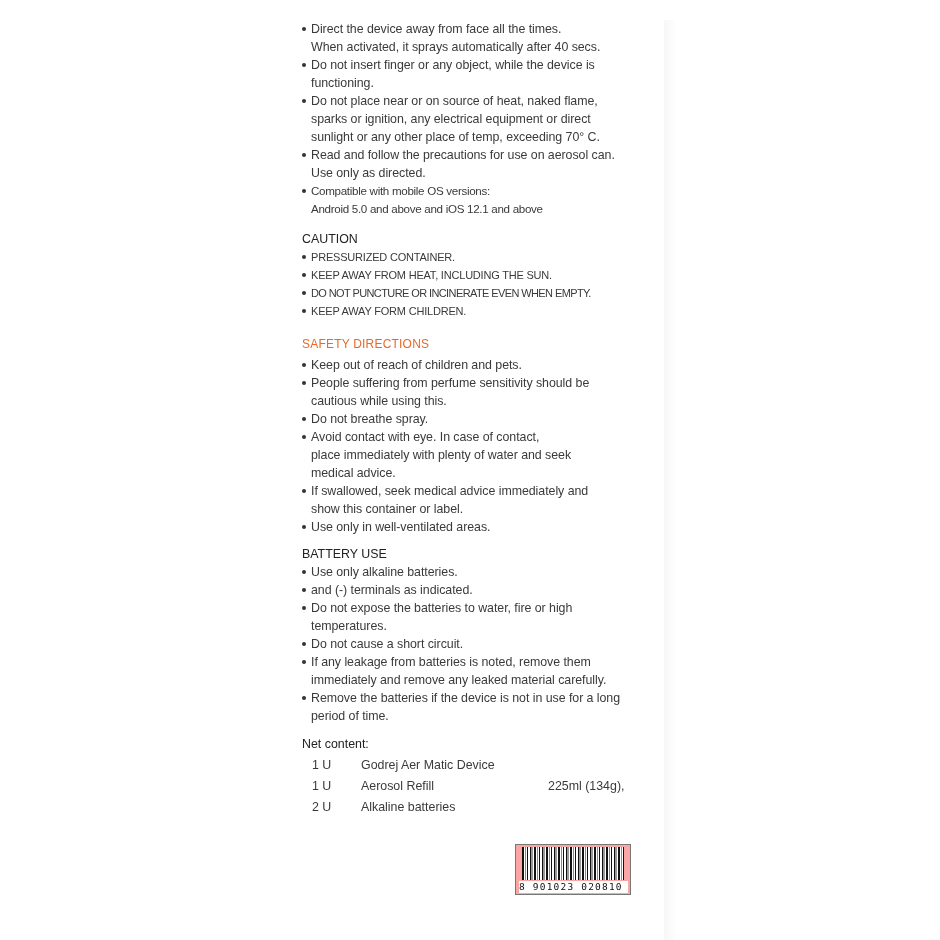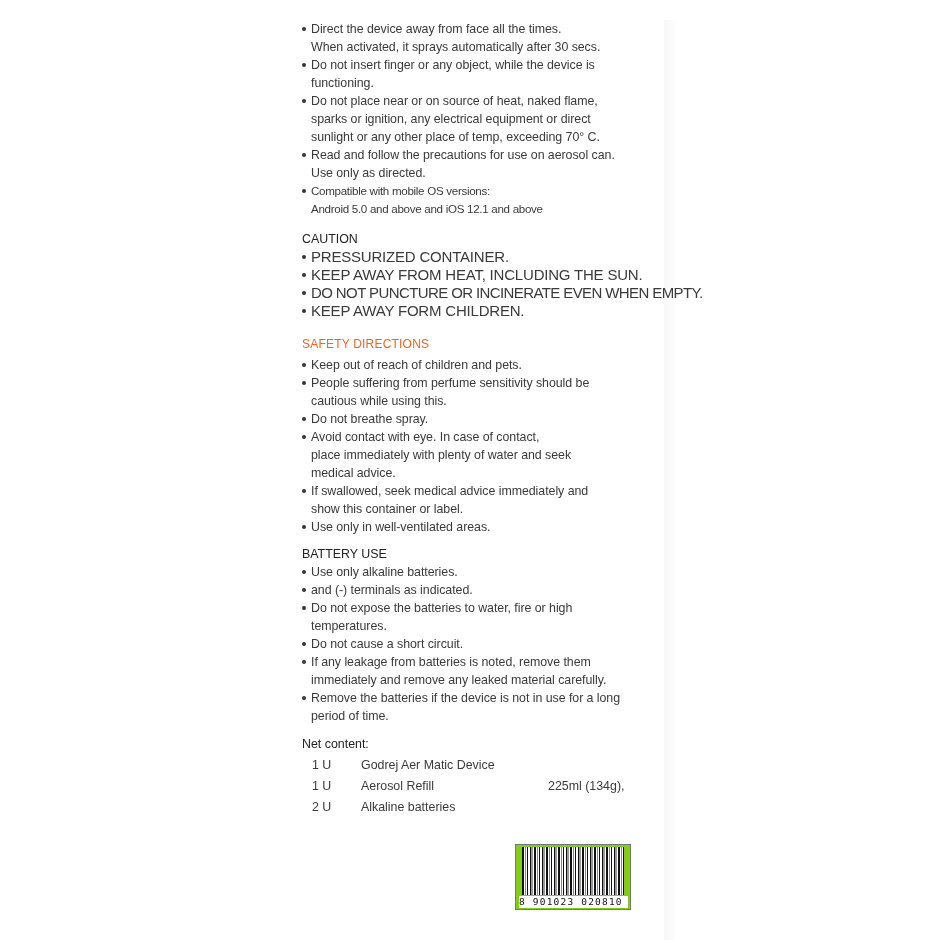--- a/index.html
+++ b/index.html
@@ -27,21 +27,21 @@
       letter-spacing: -0.05px;
     }
     .bullets li::before {
       content: "";
       position: absolute; left: 0; top: 7px;
       width: 4px; height: 4px; border-radius: 50%;
       background: #333;
     }
     .bullets li .line { display: block; white-space: nowrap; }
     .bullets.condensed li { font-size: 11.6px; letter-spacing: -0.3px; }
-    .caps li { font-size: 15px; letter-spacing: -0.2px; }
+    .caps li { font-size: 11px; letter-spacing: -0.2px; }
     .section-title {
       font-weight: normal; font-size: 12.4px; line-height: 18px; color: #222;
       margin: 0;
     }
     .orange-title {
       color: #e8692a; font-size: 12px; line-height: 24px; font-weight: normal;
       margin: 0; letter-spacing: 0.2px;
     }
     .gap-a { height: 12px; }
     .gap-b { height: 12px; }
@@ -50,23 +50,23 @@
     .net-table { position: relative; margin-top: 2px; }
     .net-row {
       position: relative; height: 21px;
       font-size: 12.4px; line-height: 21px;
     }
     .net-row .qty { position: absolute; left: 10px; }
     .net-row .item { position: absolute; left: 59px; }
     .net-row .size { position: absolute; left: 246px; }
     .barcode {
       position: absolute; left: 515px; top: 844px;
-      width: 116px; height: 66px;
+      width: 116px; height: 51px;
       border: 1px solid #777;
-      background: #84cc16;
+      background: #fca5a5;
       box-sizing: border-box;
     }
     .barcode .bars {
       position: absolute; left: 6px; top: 2px; right: 6px; bottom: 14px;
       background: repeating-linear-gradient(to right,
         #111 0px, #111 2px, #fff 2px, #fff 3px, #888 3px, #888 4px,
         #fff 4px, #fff 5px, #111 5px, #111 6px, #fff 6px, #fff 8px,
         #111 8px, #111 9px, #999 9px, #999 11px, #fff 11px, #fff 12px);
     }
     .barcode .digits {
@@ -79,21 +79,21 @@
 </head>
 <body>
 
 <div class="panel-edge"></div>
 
 <div class="content">
 
   <ul class="bullets">
     <li>
       <span class="line">Direct the device away from face all the times.</span>
-      <span class="line">When activated, it sprays automatically after 30 secs.</span>
+      <span class="line">When activated, it sprays automatically after 40 secs.</span>
     </li>
     <li>
       <span class="line">Do not insert finger or any object, while the device is</span>
       <span class="line">functioning.</span>
     </li>
     <li>
       <span class="line">Do not place near or on source of heat, naked flame,</span>
       <span class="line">sparks or ignition, any electrical equipment or direct</span>
       <span class="line">sunlight or any other place of temp, exceeding 70° C.</span>
     </li>

